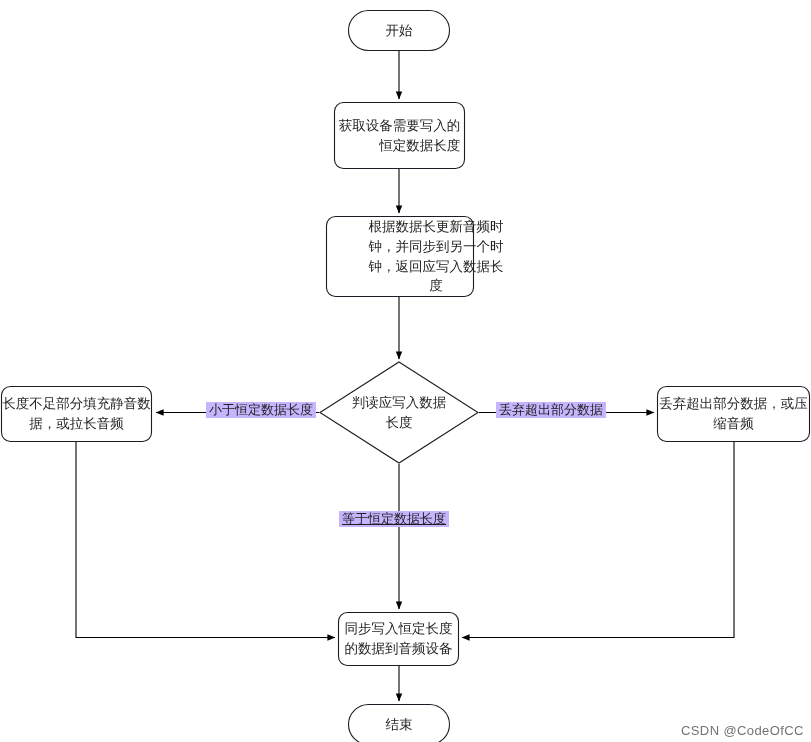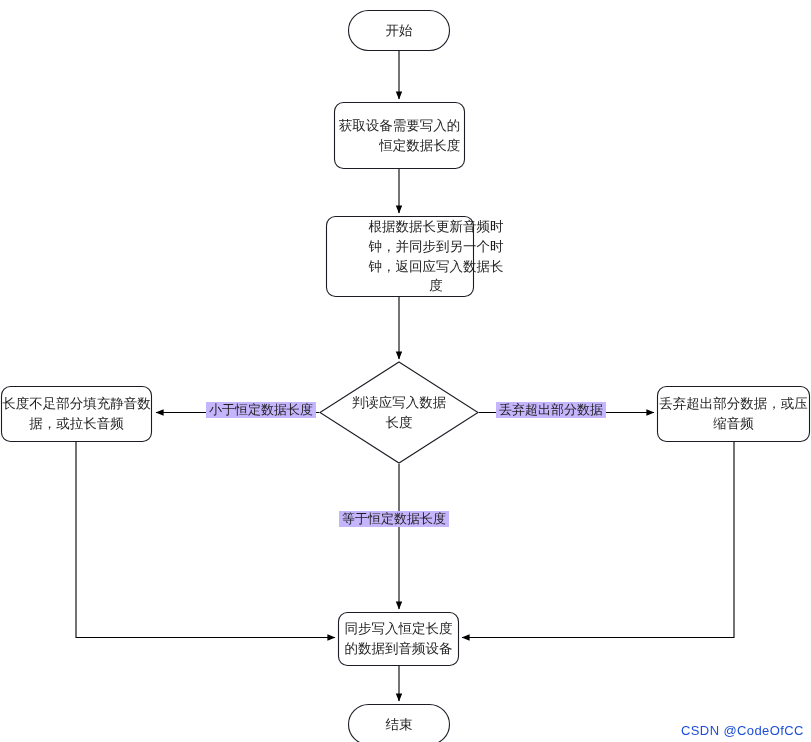--- a/index.html
+++ b/index.html
@@ -59,21 +59,21 @@
     color: #1f1f1f;
     background: #c4b5fd;
     white-space: nowrap;
     text-align: center;
     line-height: 1.2;
     padding: 0 3px;
   }
   .watermark {
     position: absolute;
     font-size: 13px;
-    color: #1d4ed8;
+    color: #737373;
     letter-spacing: 0.4px;
     white-space: nowrap;
   }
 </style>
 </head>
 <body>
 
 <div id="flow-root">
 
   <svg class="flow-svg" viewBox="0 0 811 742" xmlns="http://www.w3.org/2000/svg">
@@ -138,17 +138,17 @@
 
   <div class="node-label" style="left:338px; top:606px; width:121px; height:54px;">同步写入恒定长度
 的数据到音频设备</div>
 
   <div class="node-label" style="left:348px; top:698px; width:102px; height:41px;">结束</div>
 
   <div class="edge-label" style="left:206px; top:396px;">小于恒定数据长度</div>
 
   <div class="edge-label" style="left:496px; top:396px;">丢弃超出部分数据</div>
 
-  <div class="edge-label" style="left:339px; top:505px;">等于恒定数据长度</div>
+  <div class="edge-label" style="left:339px; top:505px;text-decoration:underline;">等于恒定数据长度</div>
 
   <div class="watermark" style="left:681px; top:717px;">CSDN @CodeOfCC</div>
 
 </div>
 
 </body></html>

